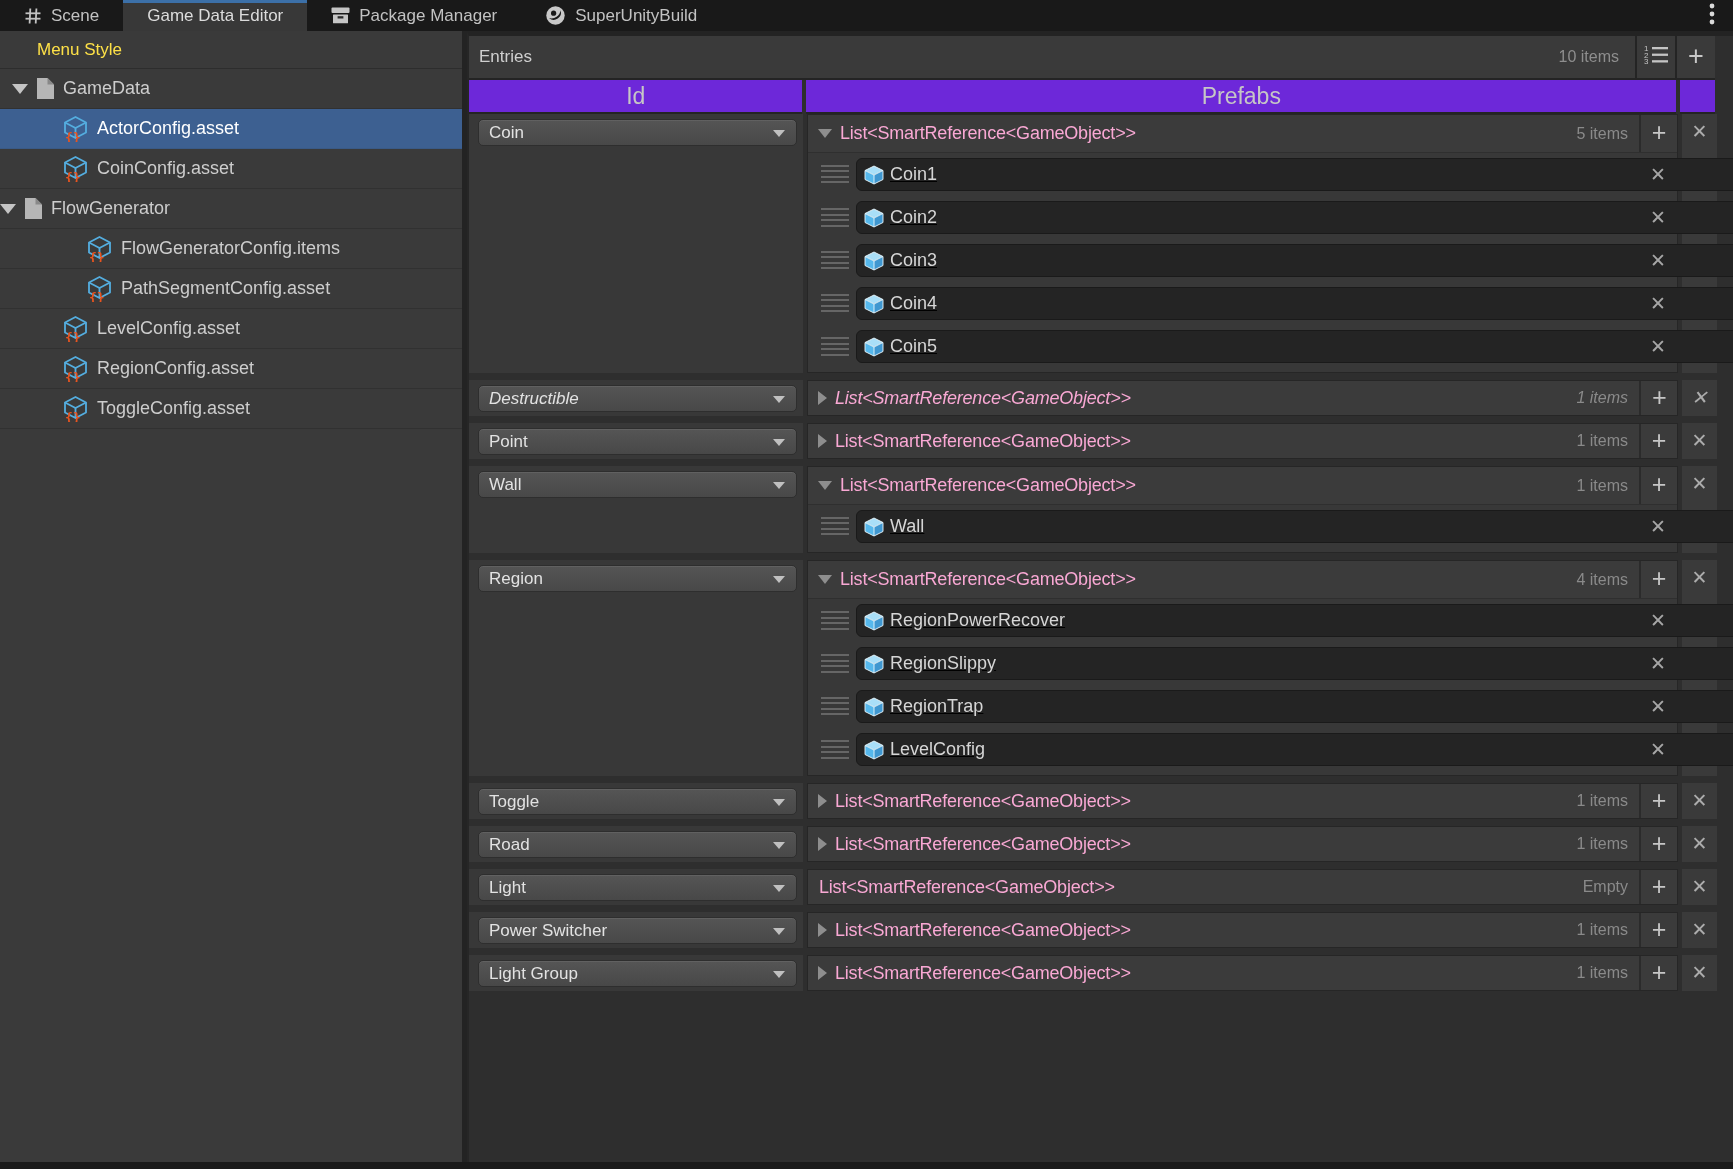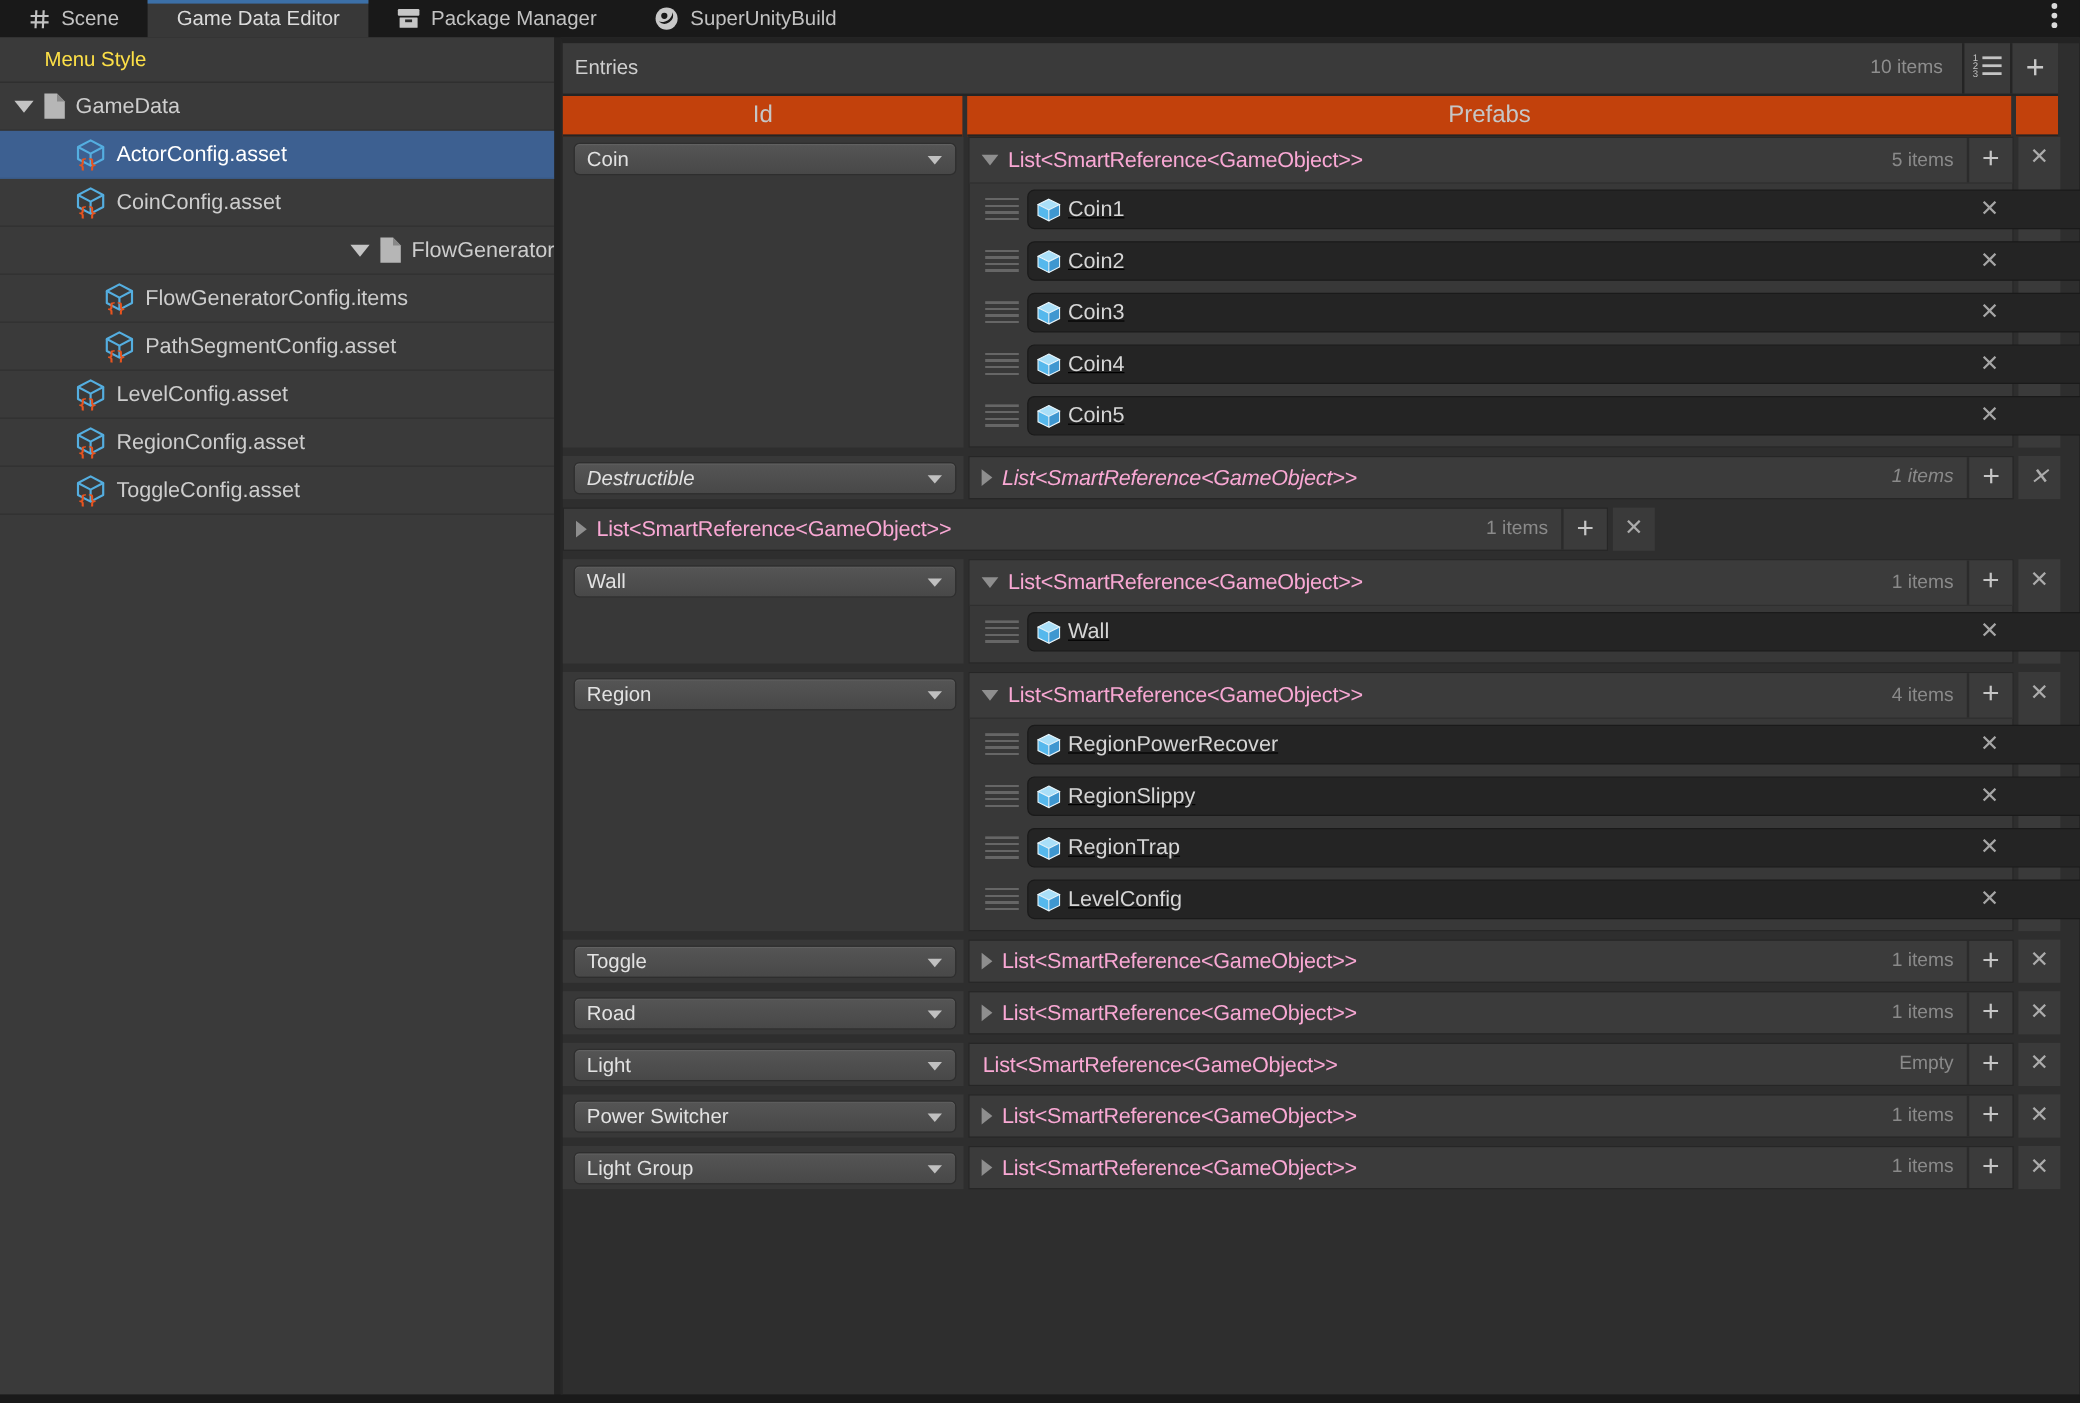--- a/index.html
+++ b/index.html
@@ -38,22 +38,22 @@
     background:#2E2E2E;box-sizing:border-box;border-top:5px solid #232323;border-left:2px solid #262626;}
   .entries-header{width:1246px;height:44px;background:#3A3A3A;display:flex;align-items:center;
     box-sizing:border-box;border-bottom:2px solid #242424;}
   .eh-title{font-size:17px;color:#CFCFCF;padding-left:10px;}
   .eh-count{margin-left:auto;font-size:16px;color:#8E8E8E;padding-right:16px;}
   .eh-btn{width:38px;align-self:stretch;border-left:2px solid #242424;display:flex;
     align-items:center;justify-content:center;color:#C8C8C8;}
   .eh-btn.plus{font-size:27px;font-weight:400;padding-bottom:2px;}
 
   .col-header{width:1246px;height:34px;display:flex;}
-  .col-header .cell{background:#c2410c;box-sizing:border-box;border-bottom:2px solid #242424;
-    display:flex;align-items:center;justify-content:center;font-size:20px;color:#C6C6C6;}
+  .col-header .cell{background:#6d28d9;box-sizing:border-box;border-bottom:2px solid #242424;
+    display:flex;align-items:center;justify-content:center;font-size:23px;color:#C6C6C6;}
   .ch-id{width:334px;}
   .ch-prefabs{width:871px;margin-left:4px;}
   .ch-x{width:35px;margin-left:4px;}
 
   
   .entry-row{display:flex;margin-bottom:7px;align-items:stretch;}
   .id-cell{width:334px;background:#383838;position:relative;margin-right:4px;}
   .dropdown{position:absolute;left:9px;top:5px;width:319px;height:27px;box-sizing:border-box;
     background:linear-gradient(#555555,#484848);border:1px solid #2E2E2E;border-radius:5px;
     box-shadow:inset 0 1px 0 rgba(255,255,255,0.07);color:#E2E2E2;font-size:17px;
@@ -174,21 +174,21 @@
             <g fill="none" stroke="#54AEE0" stroke-width="1.8" stroke-linejoin="round">
               <path d="M13.5 2 L24 7.5 L13.5 13 L3 7.5 Z"></path>
               <path d="M3 7.5 V17.5 L13.5 23 V13"></path>
               <path d="M24 7.5 V17.5 L13.5 23"></path>
             </g>
             <text x="3" y="26.5" font-size="13" font-weight="bold" fill="#E8541F" font-family="DejaVu Sans Mono, monospace">{}</text>
           </svg>
         </span>
         <span class="lbl">CoinConfig.asset</span>
       </div>
-      <div class="tree-row" style="padding-left: 36px; justify-content: flex-end;">
+      <div class="tree-row" style="">
         <span class="tri-down"></span>
         <span class="ticn">
           <svg width="19" height="23" viewBox="0 0 19 23">
             <path d="M1 1 H11.5 L18 7.5 V22 H1 Z" fill="#B6B6B6"></path>
             <path d="M11.5 1 L18 7.5 H11.5 Z" fill="#888888"></path>
           </svg>
         </span>
         <span class="lbl">FlowGenerator</span>
       </div>
       <div class="tree-row" style="padding-left: 86px;">
@@ -439,20 +439,23 @@
                 <span>+</span>
               </span>
             </div>
           </div>
         </div>
         <div class="x-cell">
           <span>✕</span>
         </div>
       </div>
       <div class="entry-row" style="height: 36px;">
+        <div class="id-cell">
+          <div class="dropdown"><span>Point</span><span class="dd-arrow"></span></div>
+        </div>
         <div class="prefab-cell">
           <div class="list-box">
             <div class="list-header col">
               <span class="lh-fold">
                 <span class="tri-right"></span>
               </span>
               <span class="lh-title">List&lt;SmartReference&lt;GameObject&gt;&gt;</span>
               <span class="lh-count">1 items</span>
               <span class="lh-sep"></span>
               <span class="lh-plus">

